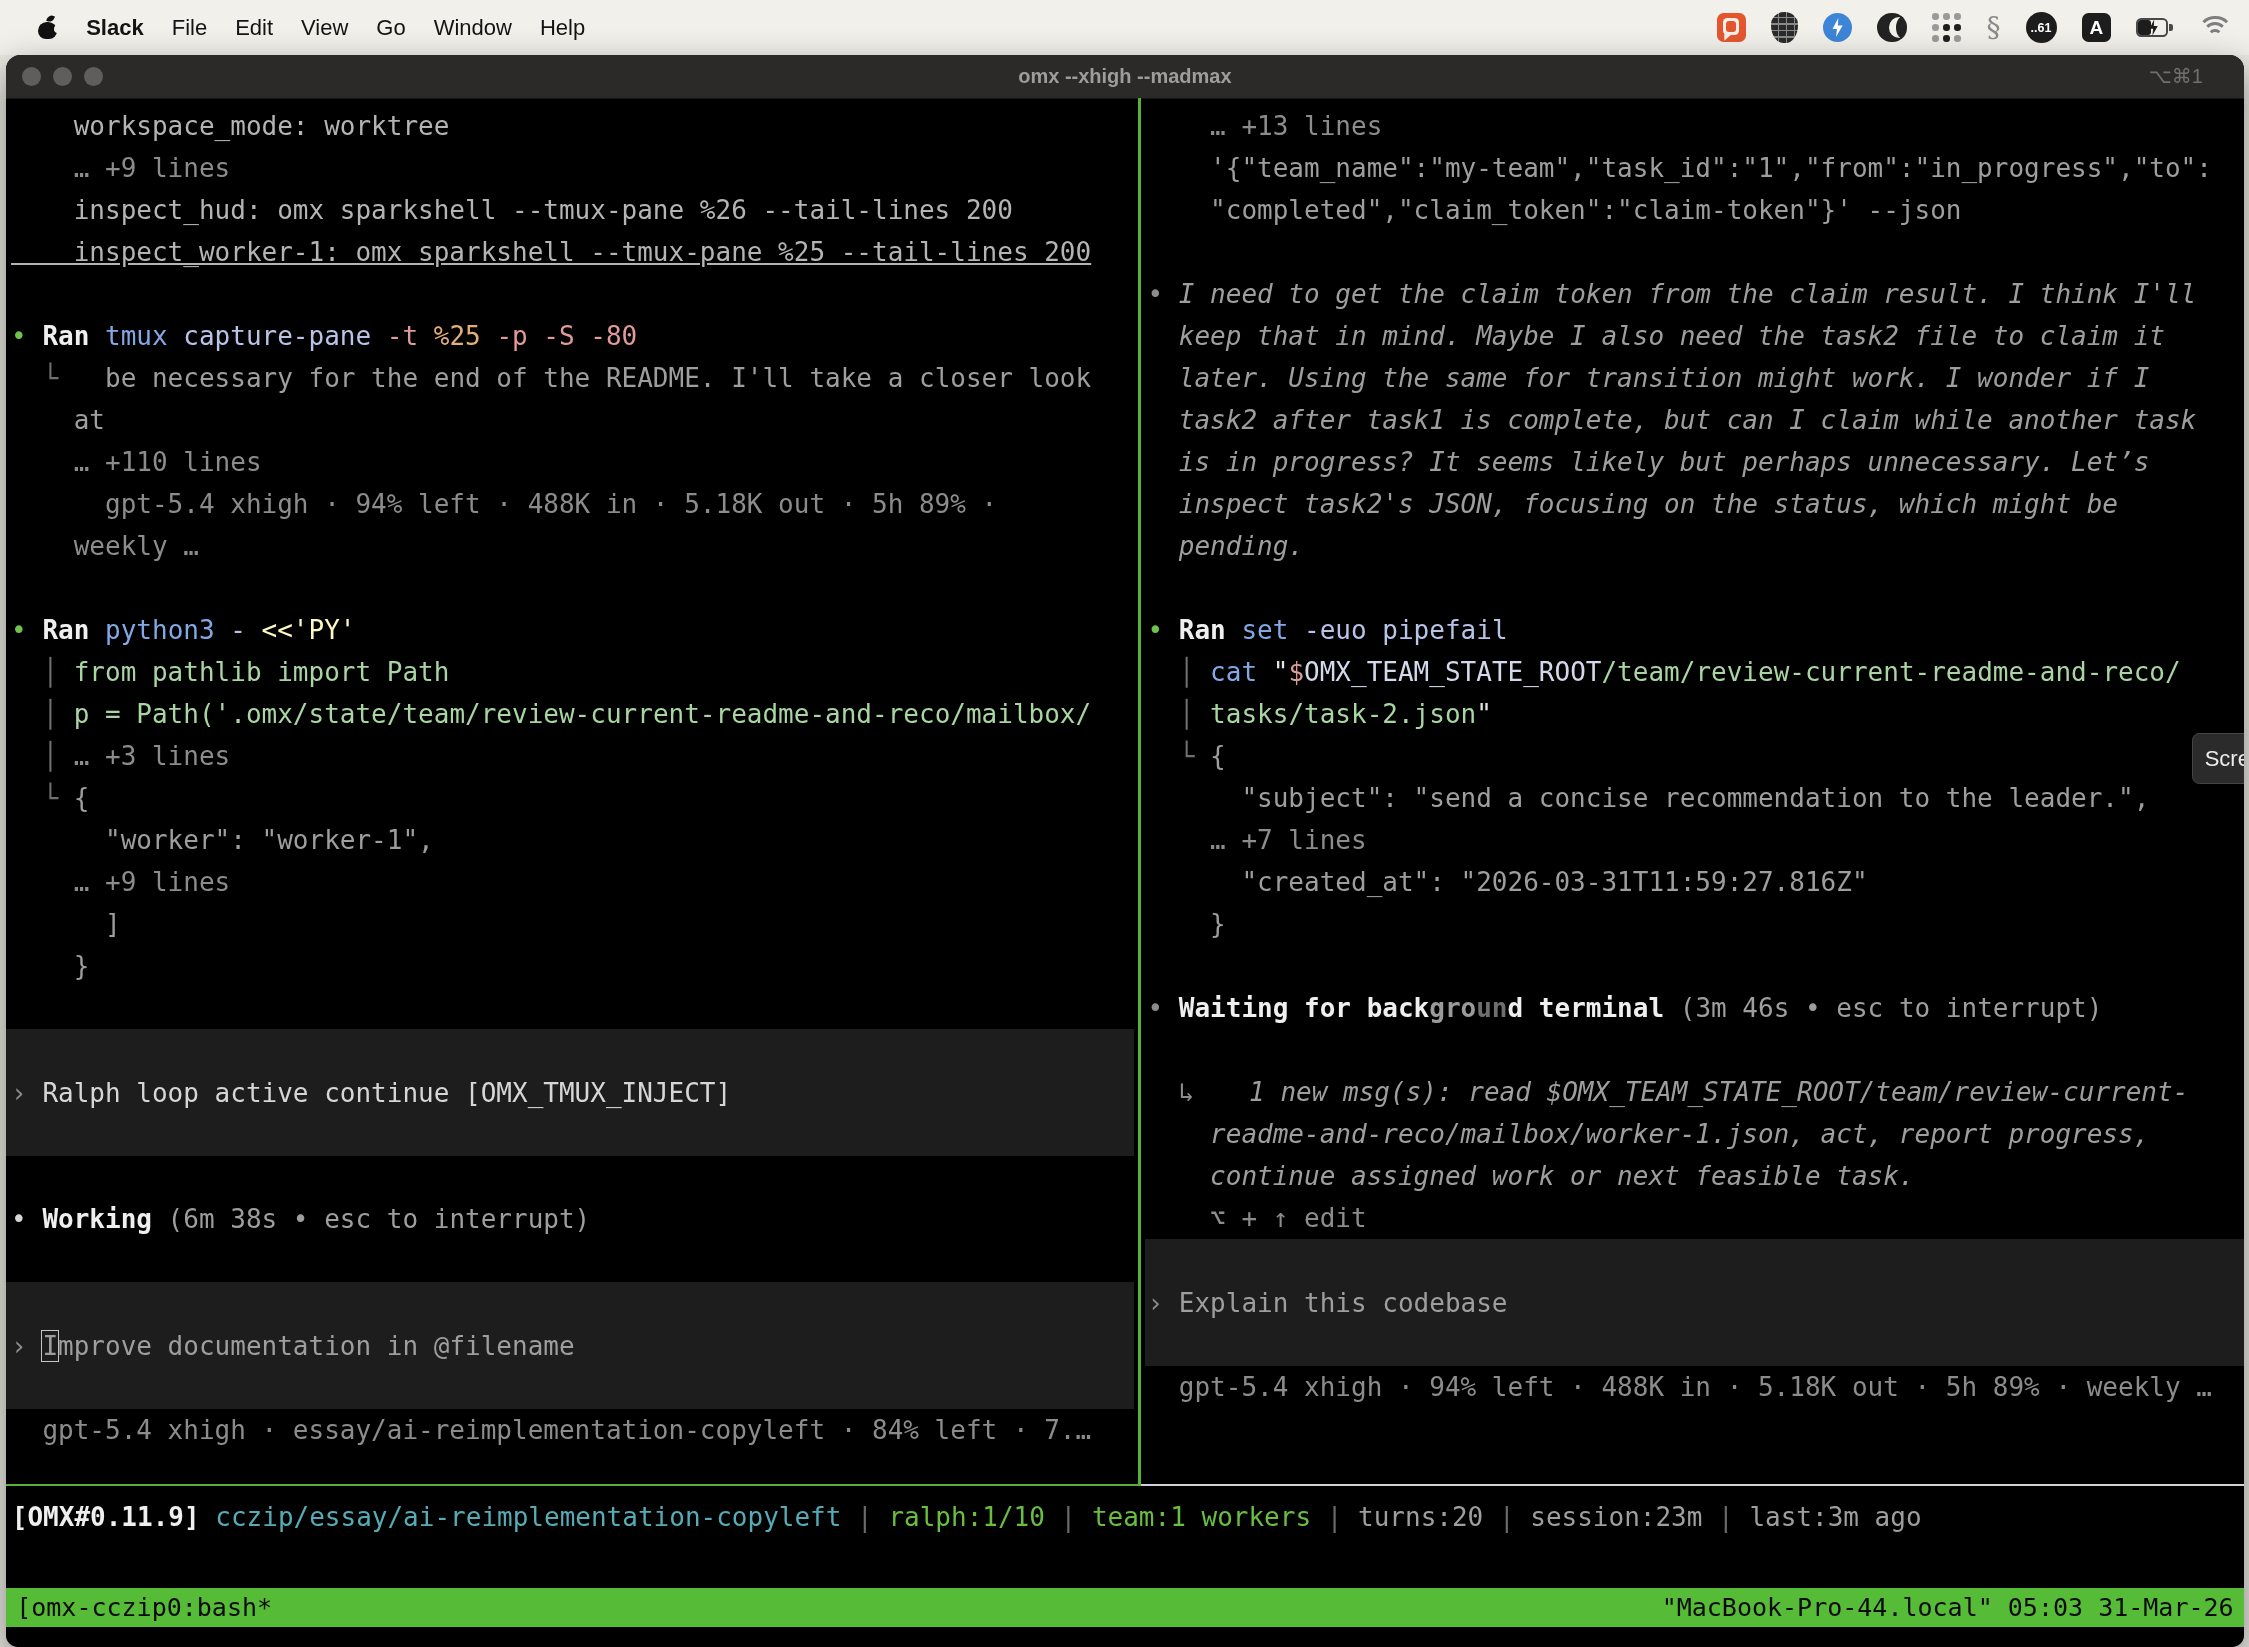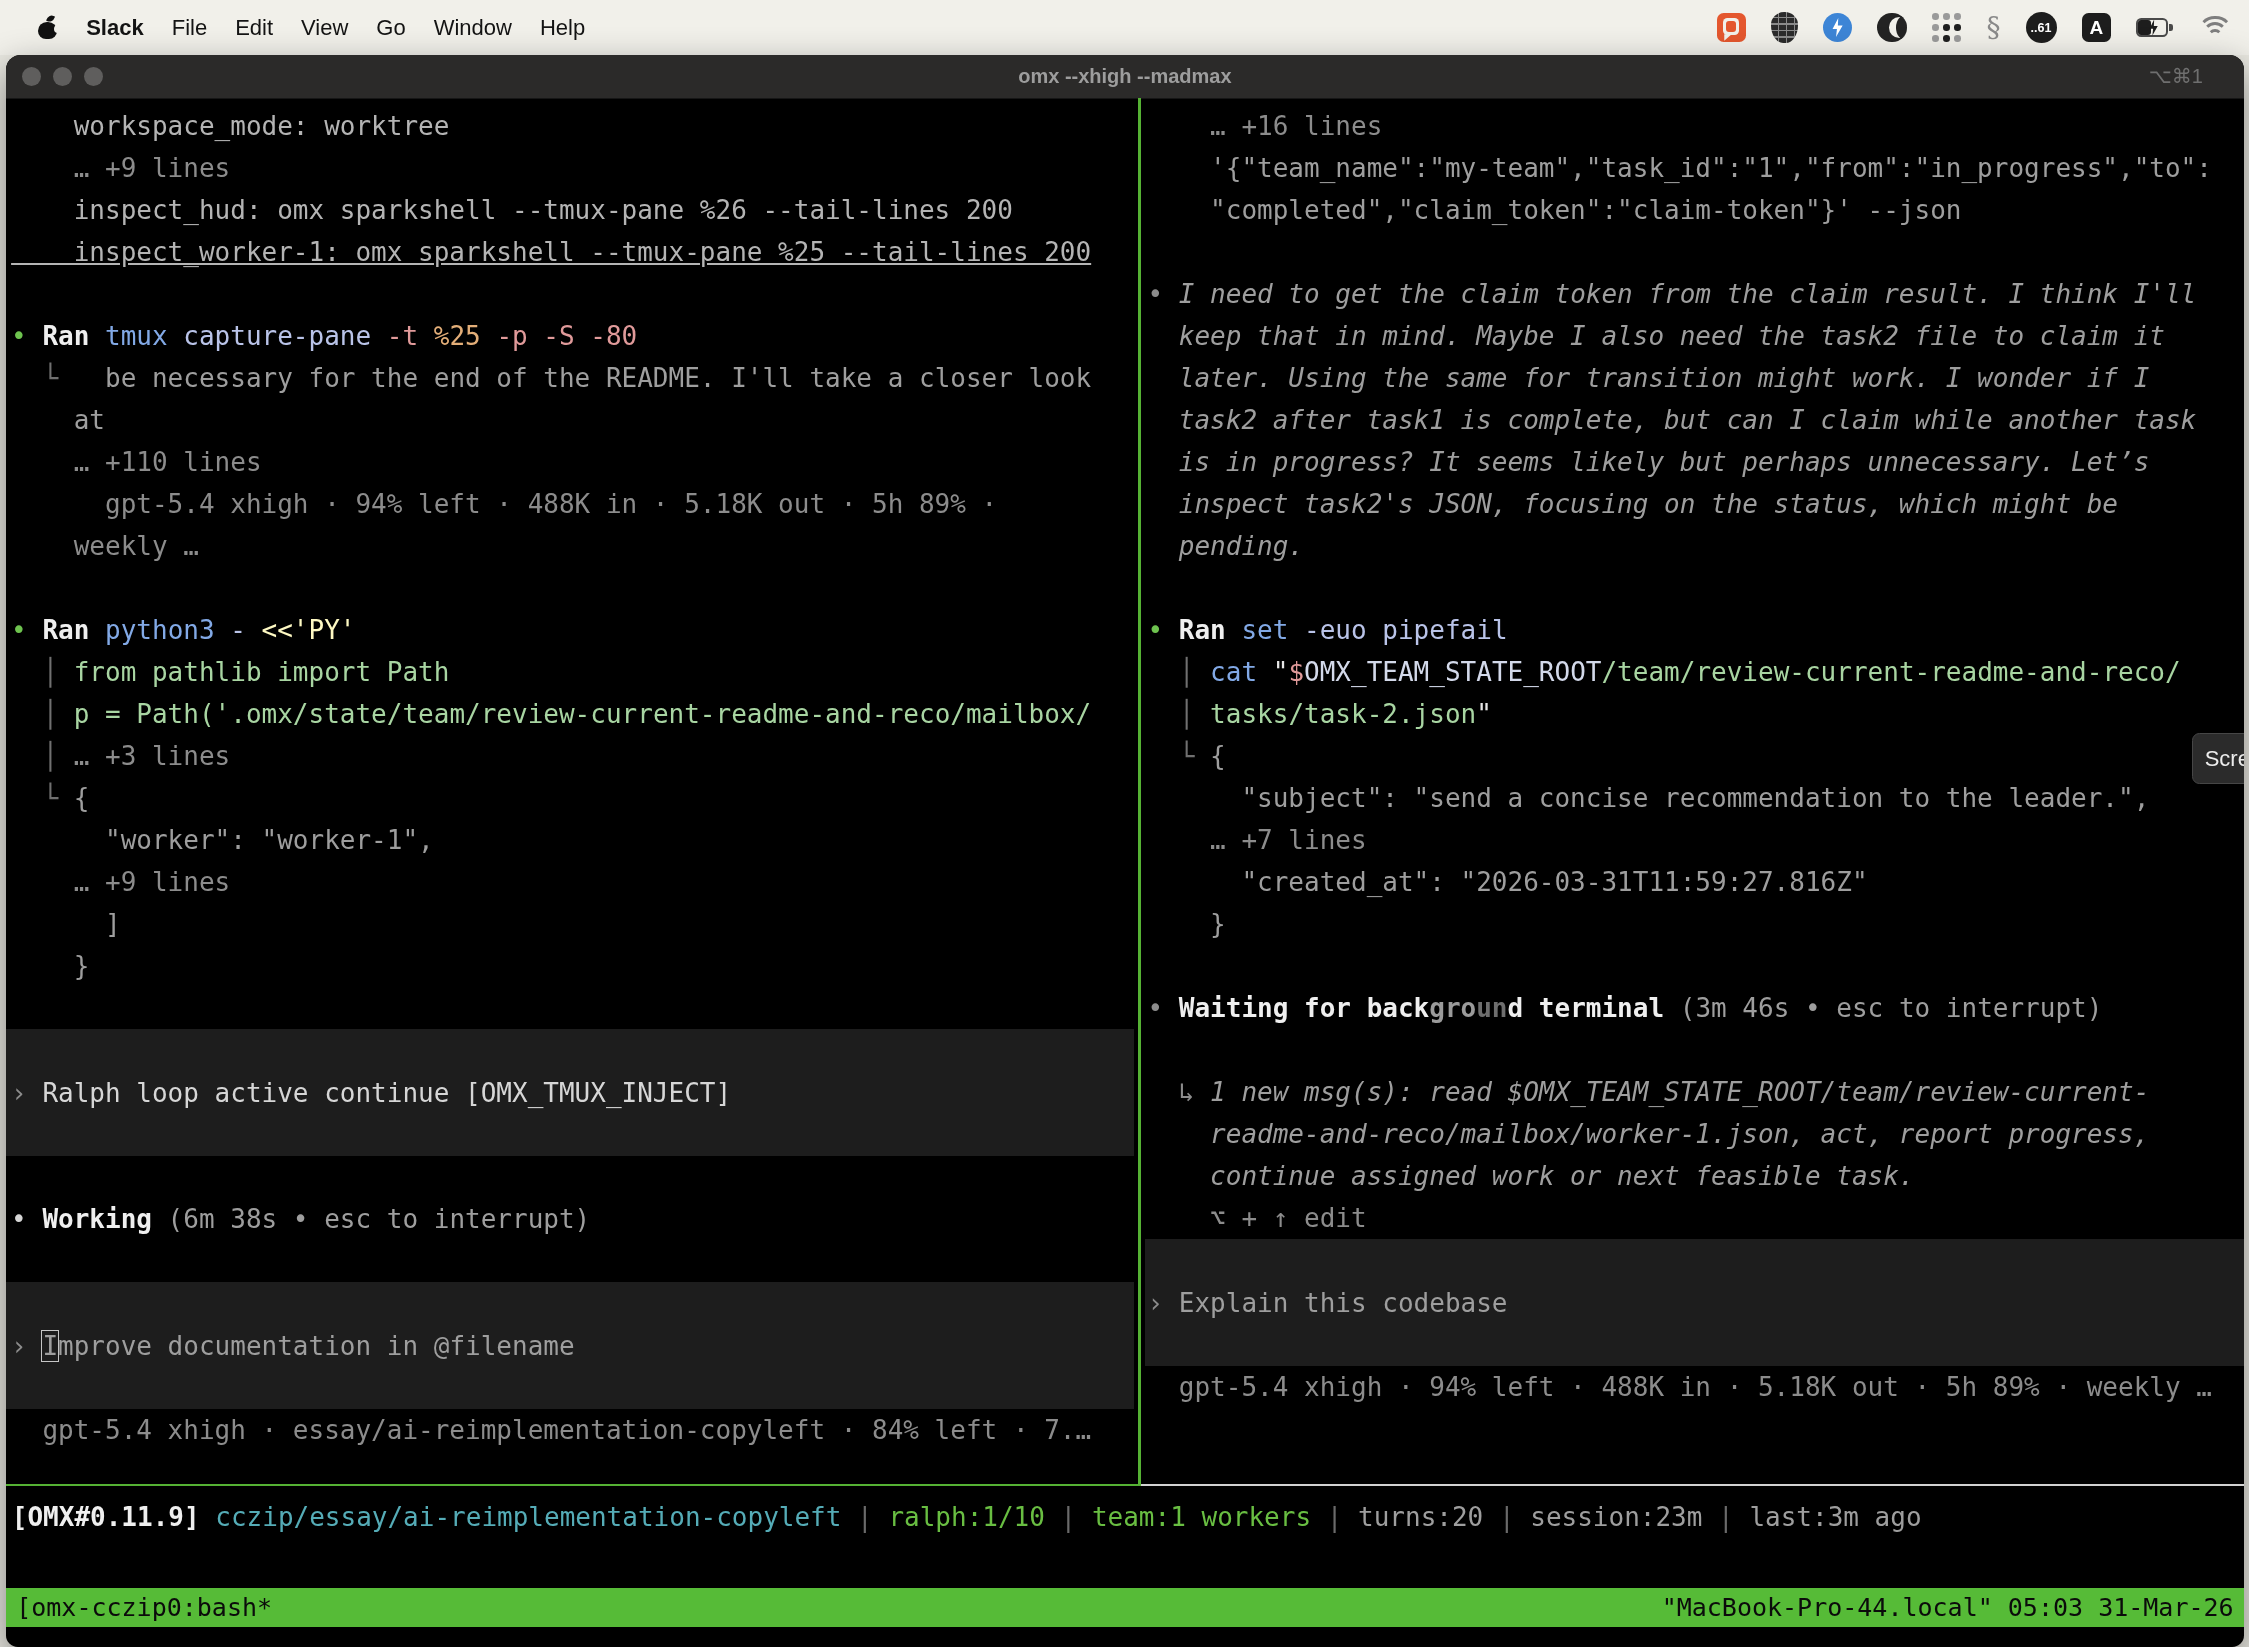--- a/index.html
+++ b/index.html
@@ -192,21 +192,21 @@
       </div>
       <div class="tline"></div>
       <div class="tline"><span style="color: rgb(214, 214, 214);">• </span><span style="color: rgb(239, 239, 239); font-weight: bold;">Working</span><span style="color: rgb(158, 158, 158);"> (6m 38s • esc to interrupt)</span></div>
       <div class="tline"></div>
       <div class="band">
         <div class="tline"><span style="color: rgb(140, 140, 140);">› </span><span class="cursor" style="color: rgb(158, 158, 158);">I</span><span style="color: rgb(158, 158, 158);">mprove documentation in @filename</span></div>
       </div>
       <div class="tline"><span style="color: rgb(140, 140, 140);">  gpt-5.4 xhigh · essay/ai-reimplementation-copyleft · 84% left · 7.…</span></div>
     </div>
   <div class="pane pane-right" id="pane-right">
-      <div class="tline"><span style="color: rgb(140, 140, 140);">    … +16 lines</span></div>
+      <div class="tline"><span style="color: rgb(140, 140, 140);">    … +13 lines</span></div>
       <div class="tline"><span style="color: rgb(158, 158, 158);">    '{"team_name":"my-team","task_id":"1","from":"in_progress","to":</span></div>
       <div class="tline"><span style="color: rgb(158, 158, 158);">    "completed","claim_token":"claim-token"}' --json</span></div>
       <div class="tline"></div>
       <div class="tline"><span style="color: rgb(140, 140, 140);">• </span><span style="color: rgb(158, 158, 158); font-style: italic;">I need to get the claim token from the claim result. I think I'll</span></div>
       <div class="tline"><span style="color: rgb(158, 158, 158); font-style: italic;">  keep that in mind. Maybe I also need the task2 file to claim it</span></div>
       <div class="tline"><span style="color: rgb(158, 158, 158); font-style: italic;">  later. Using the same for transition might work. I wonder if I</span></div>
       <div class="tline"><span style="color: rgb(158, 158, 158); font-style: italic;">  task2 after task1 is complete, but can I claim while another task</span></div>
       <div class="tline"><span style="color: rgb(158, 158, 158); font-style: italic;">  is in progress? It seems likely but perhaps unnecessary. Let’s</span></div>
       <div class="tline"><span style="color: rgb(158, 158, 158); font-style: italic;">  inspect task2's JSON, focusing on the status, which might be</span></div>
       <div class="tline"><span style="color: rgb(158, 158, 158); font-style: italic;">  pending.</span></div>
@@ -215,21 +215,21 @@
       <div class="tline"><span style="color: rgb(112, 112, 112);">  │ </span><span style="color: rgb(130, 169, 230);">cat </span><span style="color: rgb(230, 230, 230);">"</span><span style="color: rgb(224, 154, 154);">$</span><span style="color: rgb(211, 217, 234);">OMX_TEAM_STATE_ROOT</span><span style="color: rgb(168, 213, 162);">/team/review-current-readme-and-reco/</span></div>
       <div class="tline"><span style="color: rgb(112, 112, 112);">  │ </span><span style="color: rgb(168, 213, 162);">tasks/task-2.json</span><span style="color: rgb(230, 230, 230);">"</span></div>
       <div class="tline"><span style="color: rgb(112, 112, 112);">  └ </span><span style="color: rgb(158, 158, 158);">{</span></div>
       <div class="tline"><span style="color: rgb(158, 158, 158);">      "subject": "send a concise recommendation to the leader.",</span></div>
       <div class="tline"><span style="color: rgb(140, 140, 140);">    … +7 lines</span></div>
       <div class="tline"><span style="color: rgb(158, 158, 158);">      "created_at": "2026-03-31T11:59:27.816Z"</span></div>
       <div class="tline"><span style="color: rgb(158, 158, 158);">    }</span></div>
       <div class="tline"></div>
       <div class="tline"><span style="color: rgb(140, 140, 140);">• </span><span style="color: rgb(239, 239, 239); font-weight: bold;">Waiting for back</span><span style="color: rgb(154, 154, 154); font-weight: bold;">gro</span><span style="color: rgb(110, 110, 110); font-weight: bold;">un</span><span style="color: rgb(239, 239, 239); font-weight: bold;">d terminal</span><span style="color: rgb(158, 158, 158);"> (3m 46s • esc to interrupt)</span></div>
       <div class="tline"></div>
-      <div class="tline"><span style="color: rgb(140, 140, 140);">  ↳ </span><span style="color: rgb(158, 158, 158); font-style: italic;">1 new msg(s): read $OMX_TEAM_STATE_ROOT/team/review-current-</span></div>
+      <div class="tline"><span style="color: rgb(140, 140, 140);">  ↳ </span><span style="color: rgb(158, 158, 158); font-style: italic; margin-left: 39px;">1 new msg(s): read $OMX_TEAM_STATE_ROOT/team/review-current-</span></div>
       <div class="tline"><span style="color: rgb(158, 158, 158); font-style: italic;">    readme-and-reco/mailbox/worker-1.json, act, report progress,</span></div>
       <div class="tline"><span style="color: rgb(158, 158, 158); font-style: italic;">    continue assigned work or next feasible task.</span></div>
       <div class="tline"><span style="color: rgb(140, 140, 140);">    ⌥ + ↑ edit</span></div>
       <div class="band">
         <div class="tline"><span style="color: rgb(140, 140, 140);">› </span><span style="color: rgb(158, 158, 158);">Explain this codebase</span></div>
       </div>
       <div class="tline"><span style="color: rgb(140, 140, 140);">  gpt-5.4 xhigh · 94% left · 488K in · 5.18K out · 5h 89% · weekly …</span></div>
     </div>
 
   <div class="divider"></div>

